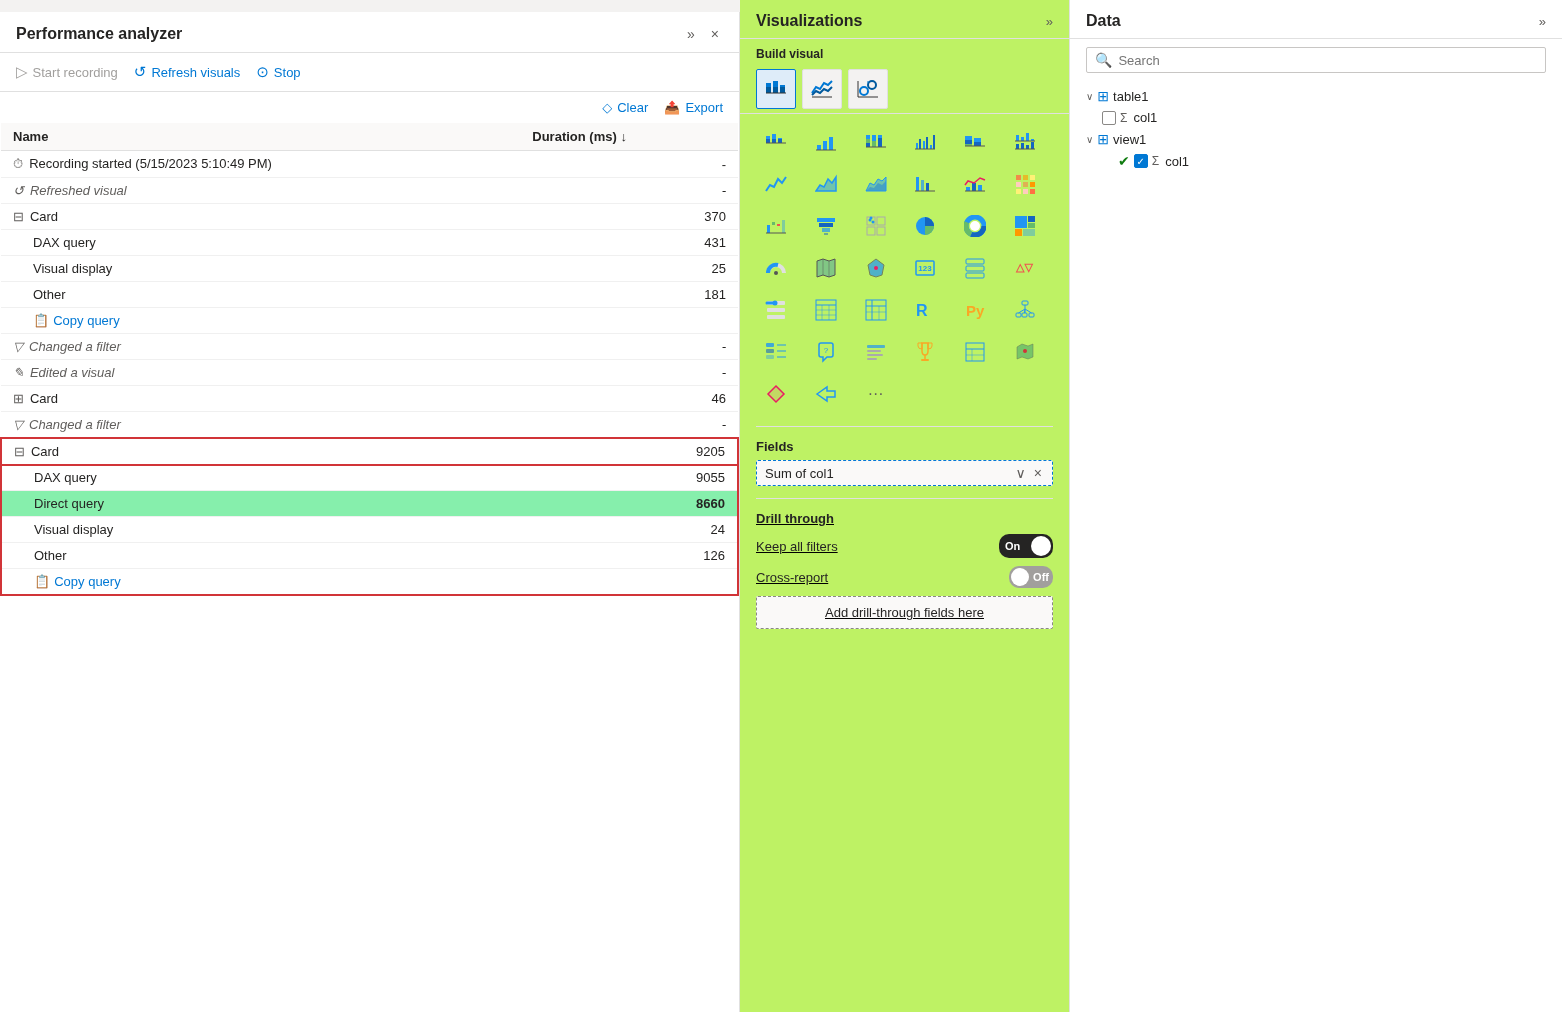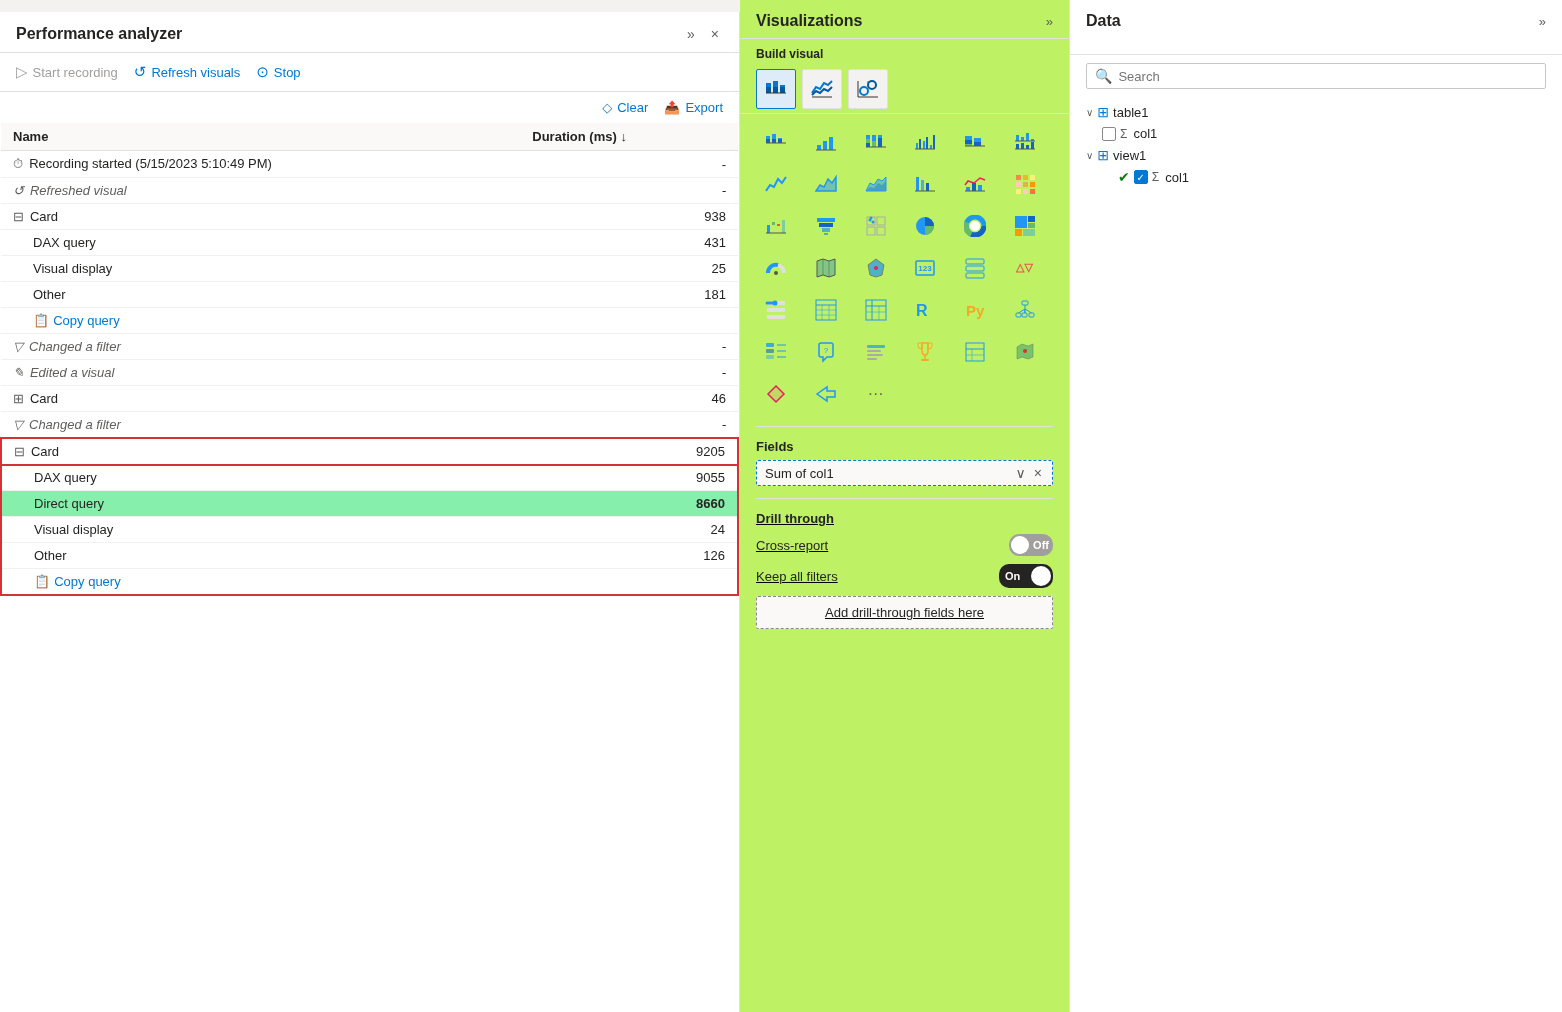--- a/index.html
+++ b/index.html
@@ -314,21 +314,21 @@
       flex: 1;
       background: #ffffff;
       display: flex;
       flex-direction: column;
       overflow: hidden;
     }
     .data-header {
       display: flex;
       align-items: center;
       justify-content: space-between;
-      padding: 12px 16px 24px 16px;
+      padding: 12px 16px 8px 16px;
       border-bottom: 1px solid #e0e0e0;
     }
     .data-title {
       font-size: 16px;
       font-weight: 600;
       color: #252423;
     }
     .search-box {
       display: flex;
       align-items: center;
@@ -449,21 +449,21 @@
           <td class="duration">-</td>
         </tr>
 
         <tr class="row-italic">
           <td><span class="row-icon">↺</span>Refreshed visual</td>
           <td class="duration">-</td>
         </tr>
 
         <tr>
           <td><span class="row-icon">⊟</span>Card</td>
-          <td class="duration">938</td>
+          <td class="duration">370</td>
         </tr>
         <tr class="row-indent">
           <td>DAX query</td>
           <td class="duration">431</td>
         </tr>
         <tr class="row-indent">
           <td>Visual display</td>
           <td class="duration">25</td>
         </tr>
         <tr class="row-indent">
@@ -904,33 +904,33 @@
         <button class="field-pill-btn">×</button>
       </div>
     </div>
   </div>
 
   <div class="viz-divider"></div>
 
   <div class="drill-section">
     <div class="drill-label">Drill through</div>
     <div class="drill-row">
+      <span>Keep all filters</span>
+      <div class="toggle-on">
+        <span class="toggle-label">On</span>
+        <span class="knob"></span>
+      </div>
+    </div>
+    <div class="drill-row">
       <span>Cross-report</span>
       <div class="toggle-off">
         <span class="knob"></span>
         <span class="toggle-label">Off</span>
       </div>
     </div>
-    <div class="drill-row">
-      <span>Keep all filters</span>
-      <div class="toggle-on">
-        <span class="toggle-label">On</span>
-        <span class="knob"></span>
-      </div>
-    </div>
     <div class="add-drillthrough">Add drill-through fields here</div>
   </div>
 </div>
 
 <div class="data-panel">
   <div class="data-header">
     <span class="data-title">Data</span>
     <span style="color:#605e5c; cursor:pointer;">»</span>
   </div>
   <div class="search-box">

